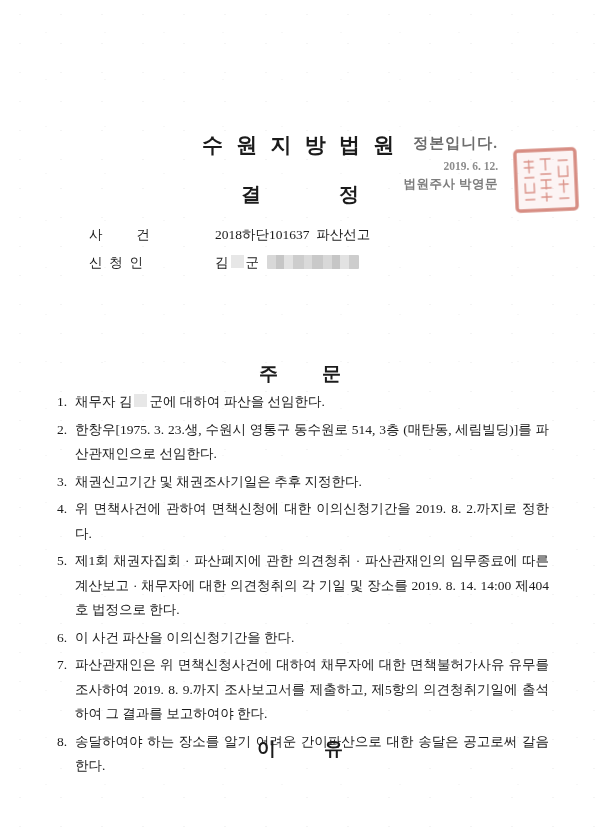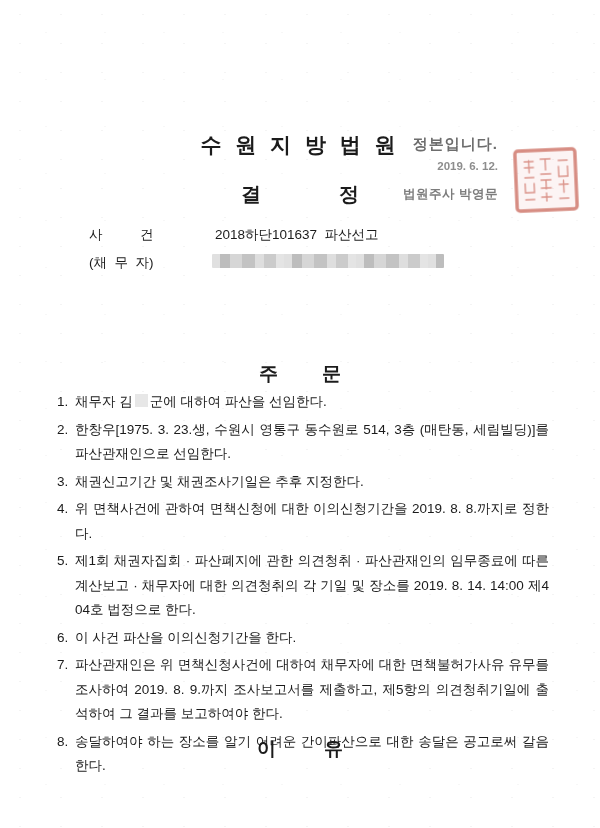--- a/index.html
+++ b/index.html
@@ -2,21 +2,21 @@
 <html><head>
 <meta charset="utf-8">
 <style>
   html, body { margin: 0; padding: 0; background: #e9e9e9; }
   .page {
     position: relative;
     width: 600px;
     height: 828px;
     margin: 0 auto;
     background: #ffffff;
-    font-family: Liberation Sans, sans-serif;
+    font-family: Liberation Serif, serif;
     color: #1b1b1b;
     overflow: hidden;
   }
   
   .page::before {
     content: "";
     position: absolute;
     inset: 0;
     background-image:
       radial-gradient(rgba(0,0,0,0.045) 1px, transparent 1px),
@@ -44,21 +44,21 @@
 
   .cert-block {
     position: absolute;
     top: 135px;
     right: 102px;
     text-align: right;
     line-height: 1.15;
   }
   .cert-label { font-size: 15px; font-weight: 700; color: #6d6d6d; letter-spacing: 1px; }
   .cert-date  { font-size: 11.5px; font-weight: 700; color: #8d8d8d; margin-top: 8px; }
-  .cert-clerk { font-size: 12.5px; font-weight: 700; color: #7c7c7c; margin-top: 14px; letter-spacing: 0.5px; }
+  .cert-clerk { font-size: 12.5px; font-weight: 700; color: #7c7c7c; margin-top: 4px; letter-spacing: 0.5px; }
 
   .seal {
     position: absolute;
     top: 147px; left: 513px;
     width: 66px; height: 66px;
     transform: rotate(-2.5deg);
     filter: blur(0.4px);
   }
 
   .case-info {
@@ -140,22 +140,22 @@
       </g>
     </svg>
   </div>
 
   <div class="case-info">
     <div class="case-row">
       <span class="case-label">사          건</span>
       <span class="case-value">2018하단101637  파산선고</span>
     </div>
     <div class="case-row">
-      <span class="case-label">(채  무  자)</span>
-      <span class="case-value"><span class="redact-bar addr"></span></span>
+      <span class="case-label">신  청  인</span>
+      <span class="case-value"><span>김</span><span class="redact-sm"></span><span>군</span><span class="redact-bar name"></span></span>
     </div>
   </div>
 
   <div class="section-title order-title">
     <span>주</span>
     <span>문</span>
   </div>
 
   <div class="order-list">
     <div class="order-item">
@@ -165,21 +165,21 @@
     <div class="order-item">
       <span class="num">2.</span>
       <div class="txt">한창우[1975. 3. 23.생, 수원시 영통구 동수원로 514, 3층 (매탄동, 세림빌딩)]를 파산관재인으로 선임한다.</div>
     </div>
     <div class="order-item">
       <span class="num">3.</span>
       <div class="txt">채권신고기간 및 채권조사기일은 추후 지정한다.</div>
     </div>
     <div class="order-item">
       <span class="num">4.</span>
-      <div class="txt">위 면책사건에 관하여 면책신청에 대한 이의신청기간을 2019. 8. 8.까지로 정한다.</div>
+      <div class="txt">위 면책사건에 관하여 면책신청에 대한 이의신청기간을 2019. 8. 2.까지로 정한다.</div>
     </div>
     <div class="order-item">
       <span class="num">5.</span>
       <div class="txt">제1회 채권자집회 · 파산폐지에 관한 의견청취 · 파산관재인의 임무종료에 따른 계산보고 · 채무자에 대한 의견청취의 각 기일 및 장소를 2019. 8. 14. 14:00 제404호 법정으로 한다.</div>
     </div>
     <div class="order-item">
       <span class="num">6.</span>
       <div class="txt">이 사건 파산을 이의신청기간을 한다.</div>
     </div>
     <div class="order-item">

